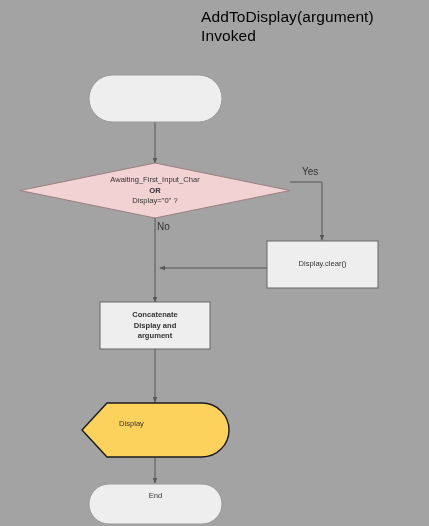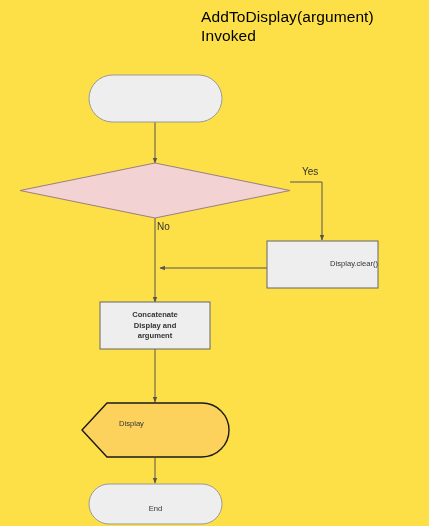--- a/index.html
+++ b/index.html
@@ -8,21 +8,21 @@
     padding: 0;
     background: #ffffff;
   }
   body {
     font-family: "Liberation Sans", sans-serif;
   }
   #canvas {
     position: relative;
     width: 429px;
     height: 526px;
-    background: #fde047;
+    background: #a3a3a3;
     overflow: hidden;
   }
   #flow-svg {
     position: absolute;
     left: 0;
     top: 0;
     width: 429px;
     height: 526px;
   }
   .title-block {
@@ -116,36 +116,41 @@
     <g>
       <path d="M 107 403 L 202 403 A 27 27 0 0 1 202 457 L 107 457 L 82 430 Z" fill="#fcd25c" stroke="#1a1a1a" stroke-width="1.4"></path>
     </g>
 
     <g>
       <rect x="89" y="484" width="133" height="40" rx="20" ry="20" fill="#eeeeee" stroke="#9a9a9a" stroke-width="1"></rect>
     </g>
   </svg>
 
 
+  <div class="node-label" style="left:40px; top:175px; width:230px;">
+    <div>Awaiting_First_Input_Char</div>
+    <div class="bold-line">OR</div>
+    <div>Display="0" ?</div>
+  </div>
 
-  <div class="node-label" style="left:267px; top:259px; width:111px;text-align:right;">
+  <div class="node-label" style="left:267px; top:259px; width:111px;">
     <div>Display.clear()</div>
   </div>
 
   <div class="node-label" style="left:100px; top:310px; width:110px;font-weight:bold;">
     <div>Concatenate</div>
     <div>Display and</div>
     <div>argument</div>
   </div>
 
   <div class="node-label left" style="left:119px; top:419px; width:100px;">
     <div>Display</div>
   </div>
 
-  <div class="node-label" style="left:89px; top:504px; width:133px;">
+  <div class="node-label" style="left:89px; top:491px; width:133px;">
     <div>End</div>
   </div>
 
   <div class="edge-label" style="left:302px; top:167px;">Yes</div>
 
   <div class="edge-label" style="left:157px; top:222px;">No</div>
 
 </div>
 
 </body></html>

